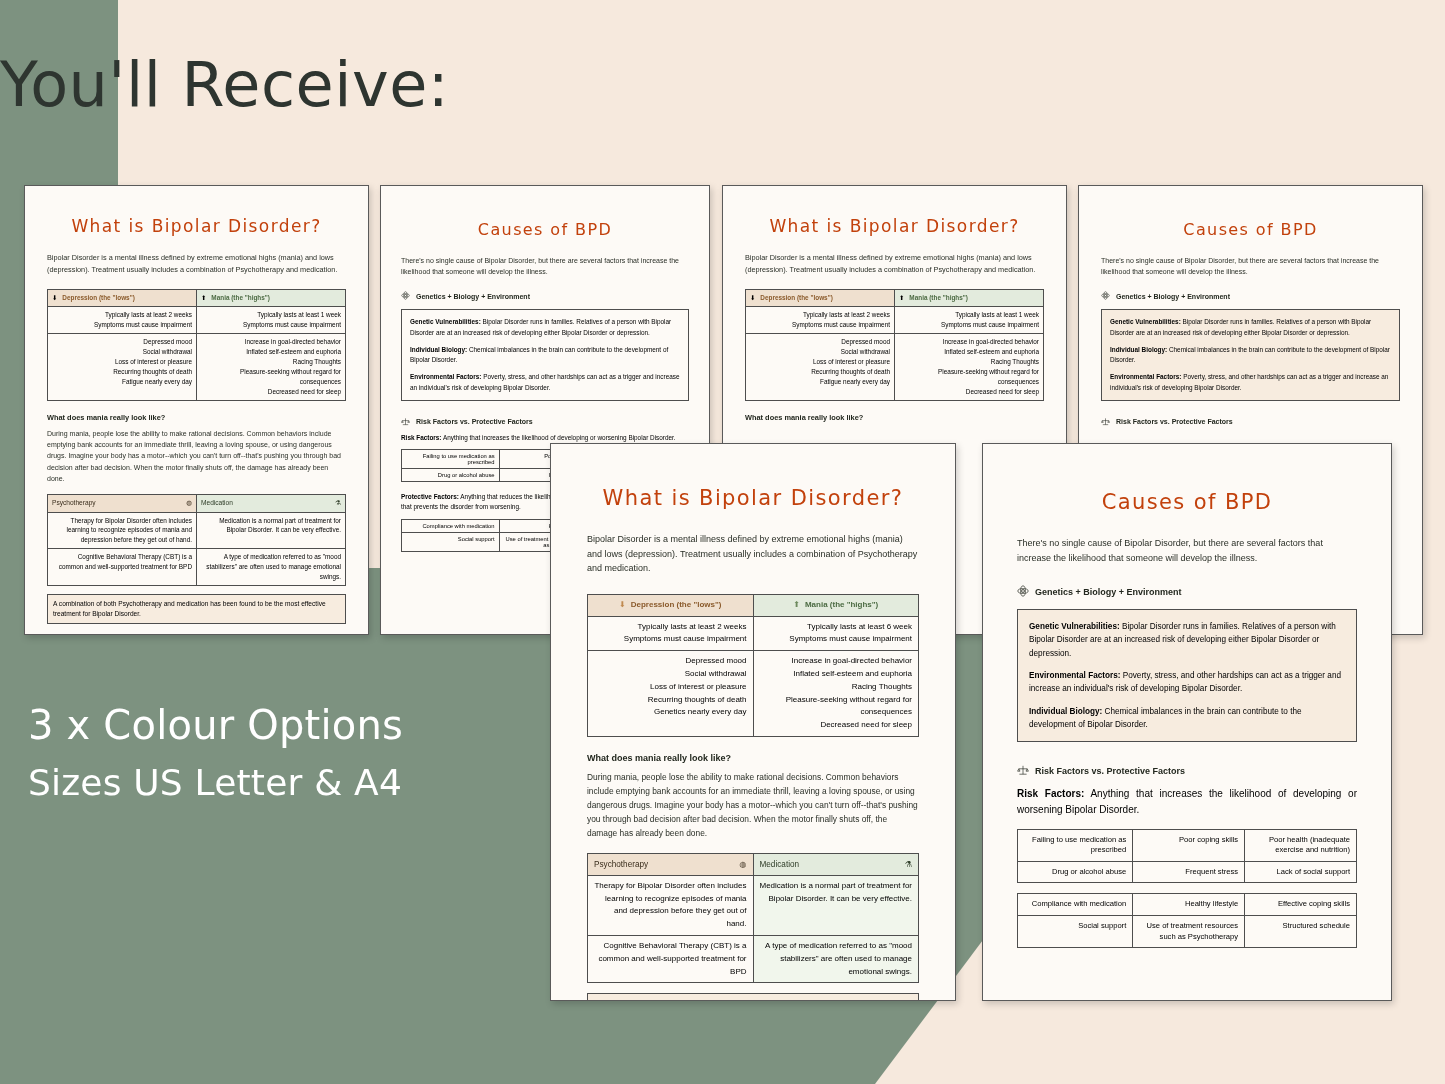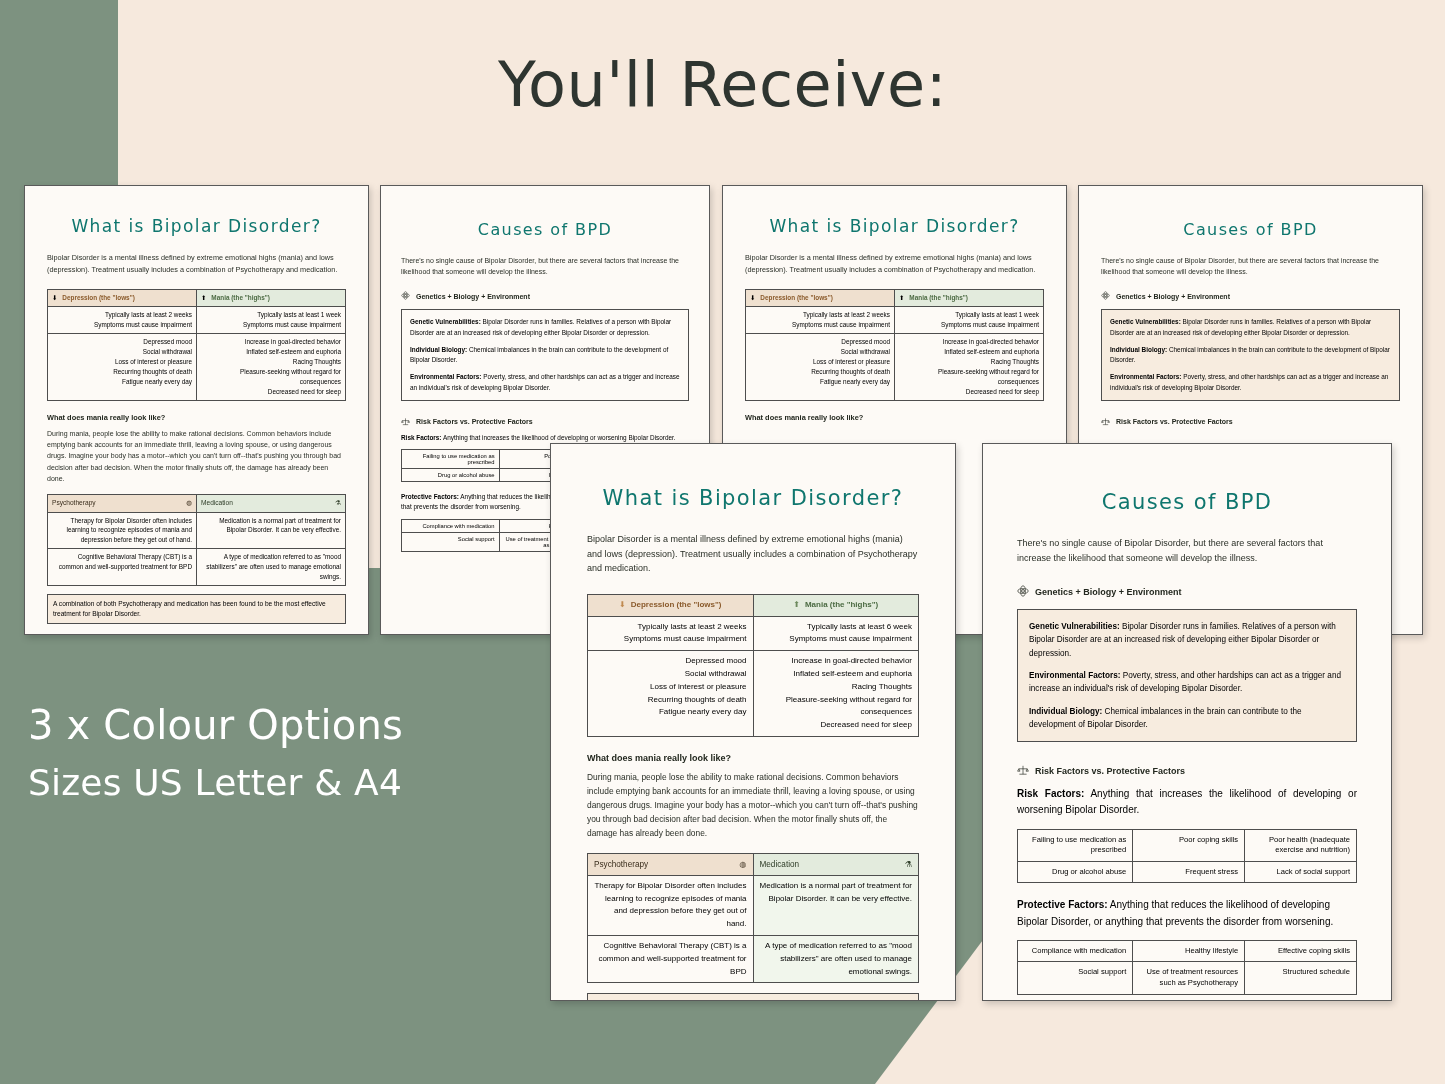--- a/index.html
+++ b/index.html
@@ -31,21 +31,21 @@
   }
   .bg-cream-corner::before{
     content:""; position:absolute; left:-150px; bottom:0;
     border-right:150px solid #f6e9dd;
     border-top:200px solid transparent;
   }
 
   
   .headline{
     position:absolute; top:48px; left:0; width:1445px;
-    text-align:center; font-size:62px; color:#2e3530; letter-spacing:0.5px;
+    font-size:62px; color:#2e3530; letter-spacing:0.5px;
     font-family:"DejaVu Sans", sans-serif; font-weight:400;
   }
 
   
   .features{
     position:absolute; left:28px; top:695px; width:540px;
     color:#ffffff;
   }
   .features div{
     font-size:40px; line-height:1.52; font-family:"DejaVu Sans", sans-serif;
@@ -57,21 +57,21 @@
   .page{
     position:absolute;
     background:#fdfaf6;
     border:1px solid #5a5a5a;
     box-shadow:2px 3px 7px rgba(0,0,0,0.18);
     overflow:hidden;
   }
 
   h1.doc-title{
     margin:0; text-align:center; font-weight:400;
-    font-family:"DejaVu Sans", sans-serif; color:#0f766e;
+    font-family:"DejaVu Sans", sans-serif; color:#c2410c;
     letter-spacing:1.4px;
   }
   p.intro{ margin:0; color:#2a2f27; }
   .sec-head{ font-weight:bold; color:#23281f; }
 
   table.tbl{ border-collapse:collapse; width:100%; }
   table.tbl td, table.tbl th{
     border:1px solid #4e4e4e; vertical-align:top; text-align:right;
     font-weight:normal;
   }
@@ -393,21 +393,21 @@
         <td style="white-space:pre-line">Typically lasts at least 2 weeks
 Symptoms must cause impairment</td>
         <td style="white-space:pre-line">Typically lasts at least 6 week
 Symptoms must cause impairment</td>
       </tr>
       <tr>
         <td style="white-space:pre-line">Depressed mood
 Social withdrawal
 Loss of interest or pleasure
 Recurring thoughts of death
-Fatigue nearly every day</td>
+Genetics nearly every day</td>
         <td style="white-space:pre-line">Increase in goal-directed behavior
 Inflated self-esteem and euphoria
 Racing Thoughts
 Pleasure-seeking without regard for consequences
 Decreased need for sleep</td>
       </tr>
     </tbody>
       </table>
   </div>
   <div class="sec-head">What does mania really look like?</div>
@@ -479,21 +479,20 @@
         <td style="width:33%">Poor health (inadequate exercise and nutrition)</td>
       </tr>
       <tr>
         <td>Drug or alcohol abuse</td>
         <td>Frequent stress</td>
         <td>Lack of social support</td>
       </tr>
     </tbody>
       </table>
   </div>
-  <div class="para" style="margin-top:14px"><b>Protective Factors:</b> <span>Anything that reduces the likelihood of developing Bipolar Disorder, or anything that prevents the disorder from worsening.</span></div>
   <div class="tblwrap2">
     <table class="tbl rf-tbl">
       <tbody>
           <tr>
         <td style="width:34%">Compliance with medication</td>
         <td style="width:33%">Healthy lifestyle</td>
         <td style="width:33%">Effective coping skills</td>
       </tr>
       <tr>
         <td>Social support</td>

